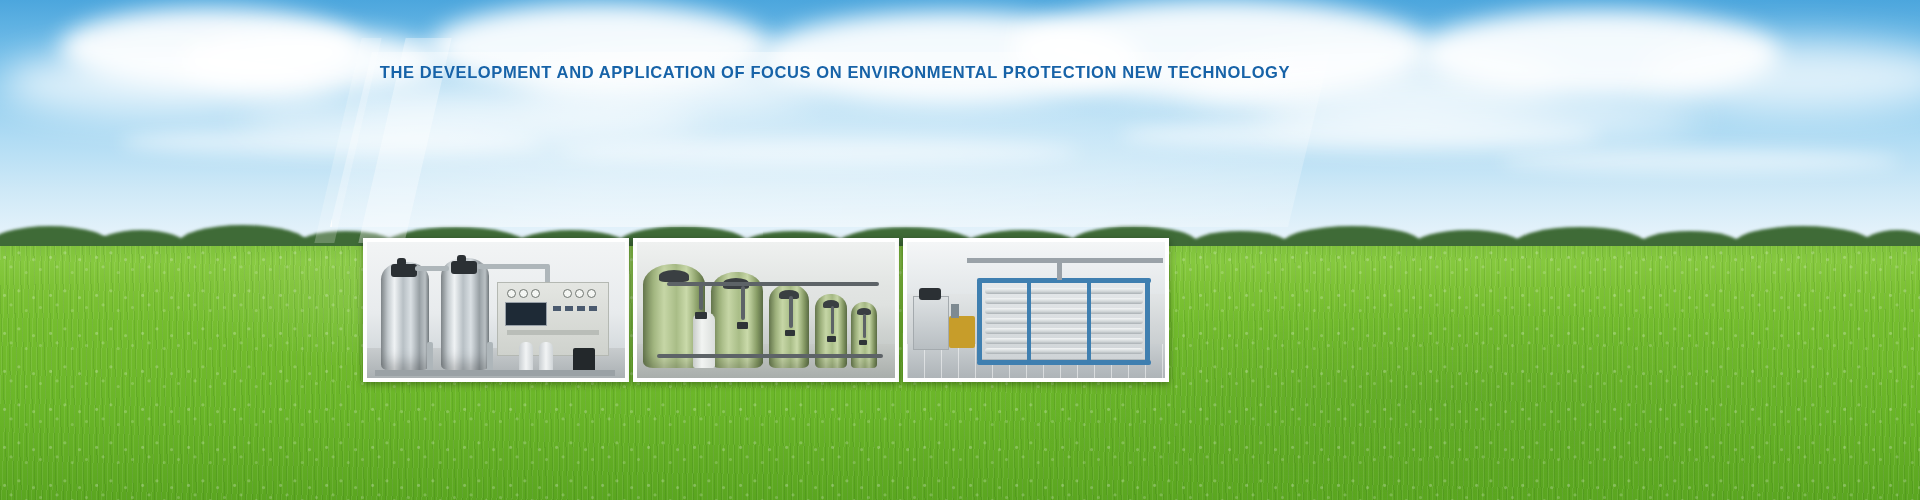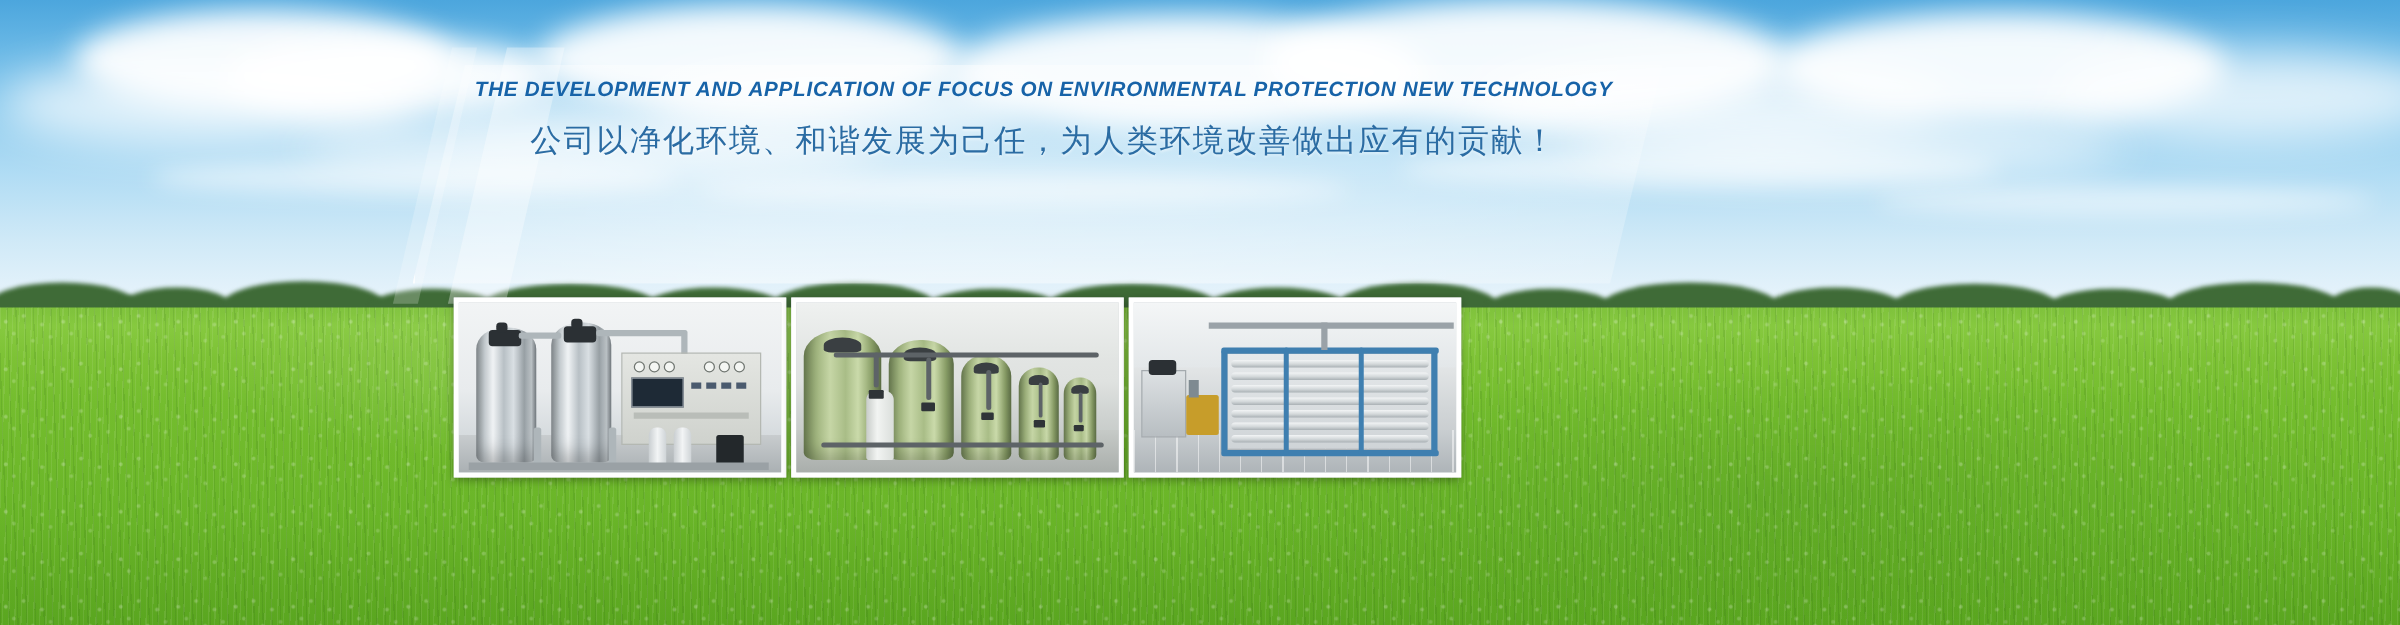--- a/index.html
+++ b/index.html
@@ -169,21 +169,20 @@
     color: #1763a8;
     letter-spacing: 2px;
     line-height: 1.28;
     text-shadow: 0 1px 2px rgba(255,255,255,0.55);
     white-space: nowrap;
   }
   .subline-en {
     margin-top: 7px;
     font-size: 16.5px;
     font-weight: bold;
-    font-style: italic;
     color: #1763a8;
     letter-spacing: 0.6px;
     white-space: nowrap;
   }
   .subline-cn {
     margin-top: 14px;
     font-size: 25px;
     color: #2b6ca3;
     letter-spacing: 1.5px;
     white-space: nowrap;
@@ -422,21 +421,20 @@
 
   <div class="panel-wrap">
     <div class="panel"></div>
     <div class="panel-edge"></div>
     <div class="panel-stripe"></div>
     <div class="panel-stripe2"></div>
   </div>
 
   <div class="text-block">
     <div class="subline-en">THE DEVELOPMENT AND APPLICATION OF FOCUS ON ENVIRONMENTAL PROTECTION NEW TECHNOLOGY</div>
-    <div class="subline-cn">公司以净化环境、和谐发展为己任，为人类环境改善做出应有的贡献！</div>
   </div>
 
   <div class="photos">
 
     <div class="photo p1">
       <div class="inner">
         <div style="position:absolute;left:0;right:0;bottom:0;height:30px;background:linear-gradient(180deg,#c8ccce,#aab0b3);"></div>
 
         <div class="tank-ss" style="left:14px; width:48px; height:108px;"></div>
         <div class="tank-cap" style="left:24px; top:22px; width:26px; height:13px;"></div>

